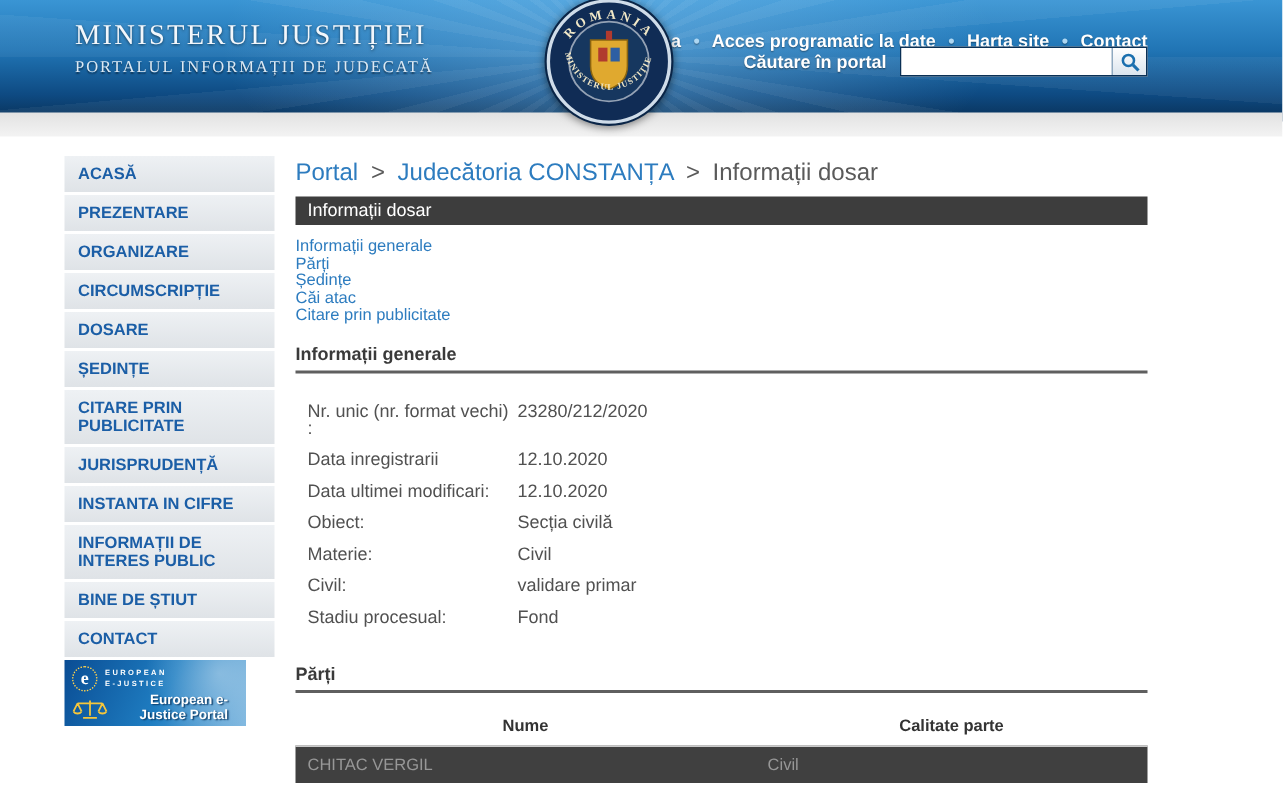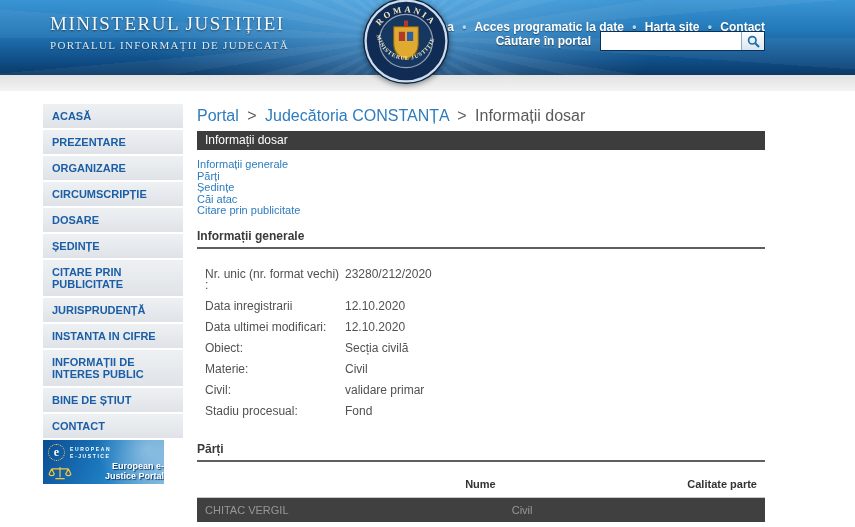--- a/index.html
+++ b/index.html
@@ -76,21 +76,21 @@
     position:absolute; left:5px; top:4px; width:17px; height:17px; border-radius:50%;
     border:1px dotted #ffd24d; color:#fff; font:bold 12px "Liberation Serif", serif;
     display:flex; align-items:center; justify-content:center;
   }
   .ej-logo-text {
     position:absolute; left:27px; top:6px; color:#fff; font-size:5px; font-weight:bold;
     letter-spacing:1.6px; line-height:7px;
   }
   .ej-scales { position:absolute; left:5px; top:26px; }
   .ej-label {
-    position:absolute; right:0; bottom:3px; width:78px; text-align:right;
+    position:absolute; right:12px; bottom:3px; width:78px; text-align:right;
     color:#fff; font-size:9px; font-weight:bold; line-height:10px;
     text-shadow:1px 1px 1px #0a3a66;
   }
 
   
   .main { position:absolute; left:197px; top:107px; width:568px; }
   .breadcrumb { font-size:16px; color:#5a5a5a; }
   .bc-link { color:#2d7cbf; cursor:pointer; }
   .bc-sep { margin:0 4px; color:#5a5a5a; }
   .bc-current { color:#5a5a5a; }
@@ -110,21 +110,21 @@
   .section-title.mt-parti { margin-top:26px; }
   .section-title.mt-sedinte { margin-top:15px; }
 
   .fields { margin-top:20px; }
   .field-row { display:flex; margin-bottom:10px; font-size:12px; color:#515151; line-height:11px; }
   .field-label { width:148px; padding-left:8px; flex:none; }
   .field-value { color:#515151; }
 
   table.parti-table { width:100%; margin-top:12px; border-collapse:collapse; }
   .parti-table th {
-    text-align:right; font-size:11px; color:#333; padding:4px 8px 7px;
+    text-align:center; font-size:11px; color:#333; padding:4px 8px 7px;
     border-bottom:1px solid #c9c9c9; font-weight:bold;
   }
   .parti-table td { background:#404040; color:#979797; font-size:11px; padding:6px 8px; }
   .col-nume { width:54%; }
 </style>
 </head>
 <body>
 
 <div class="header">
   <div class="brand">

